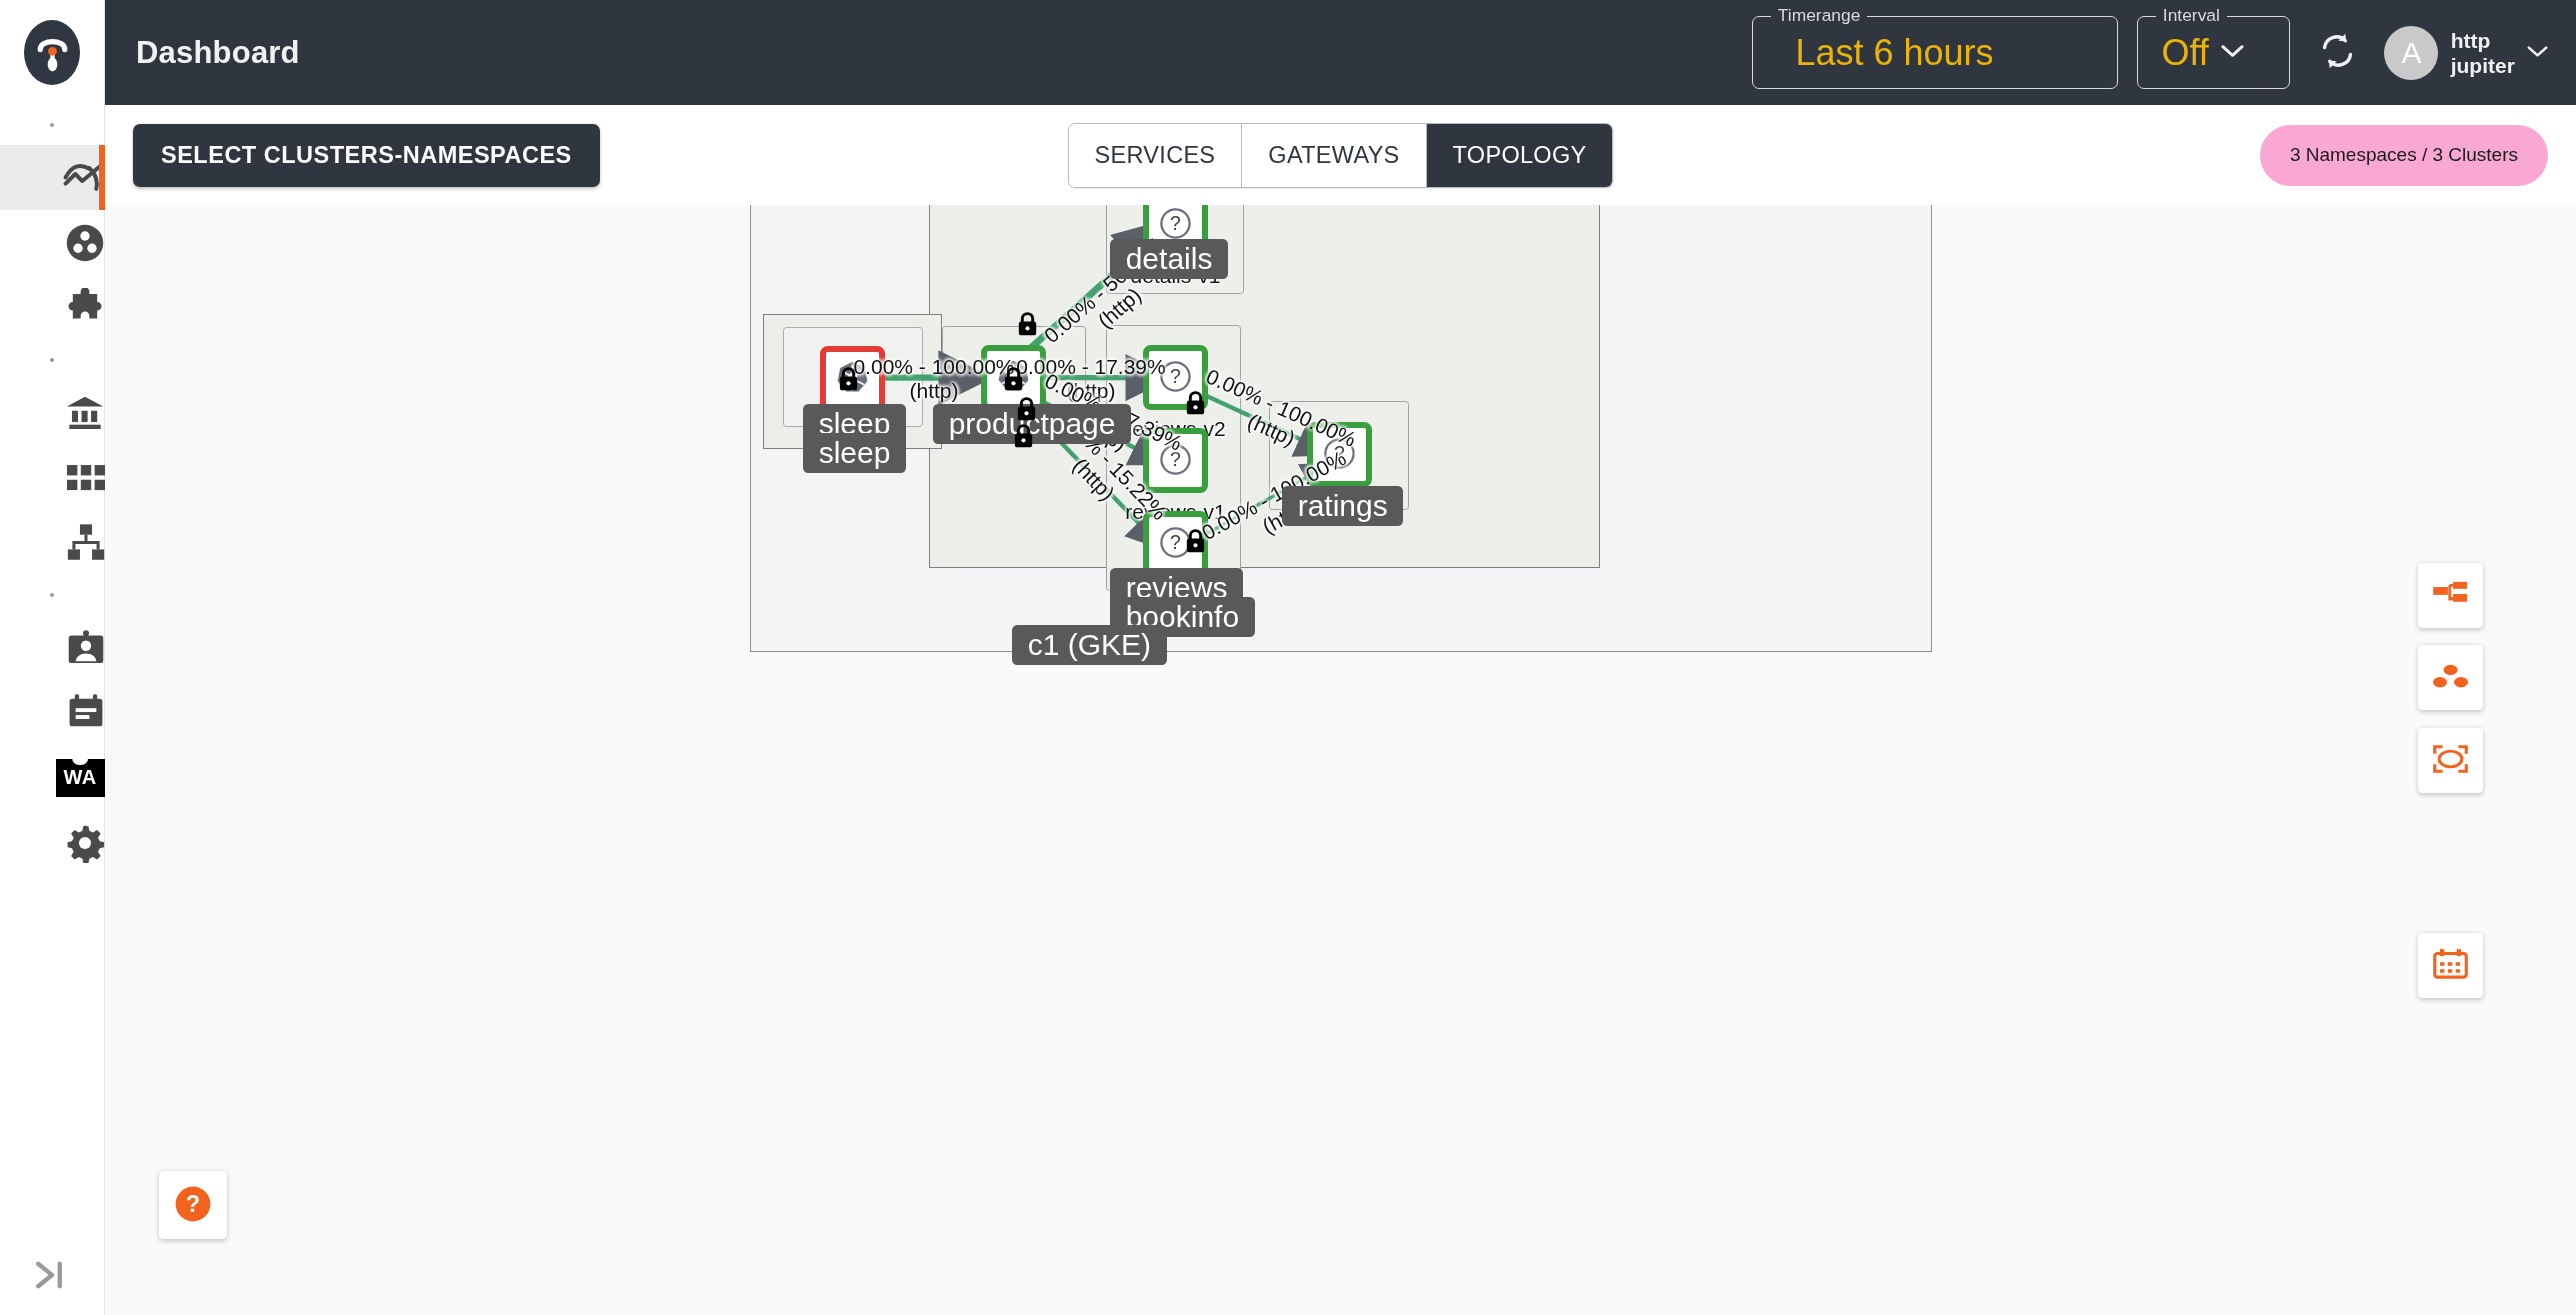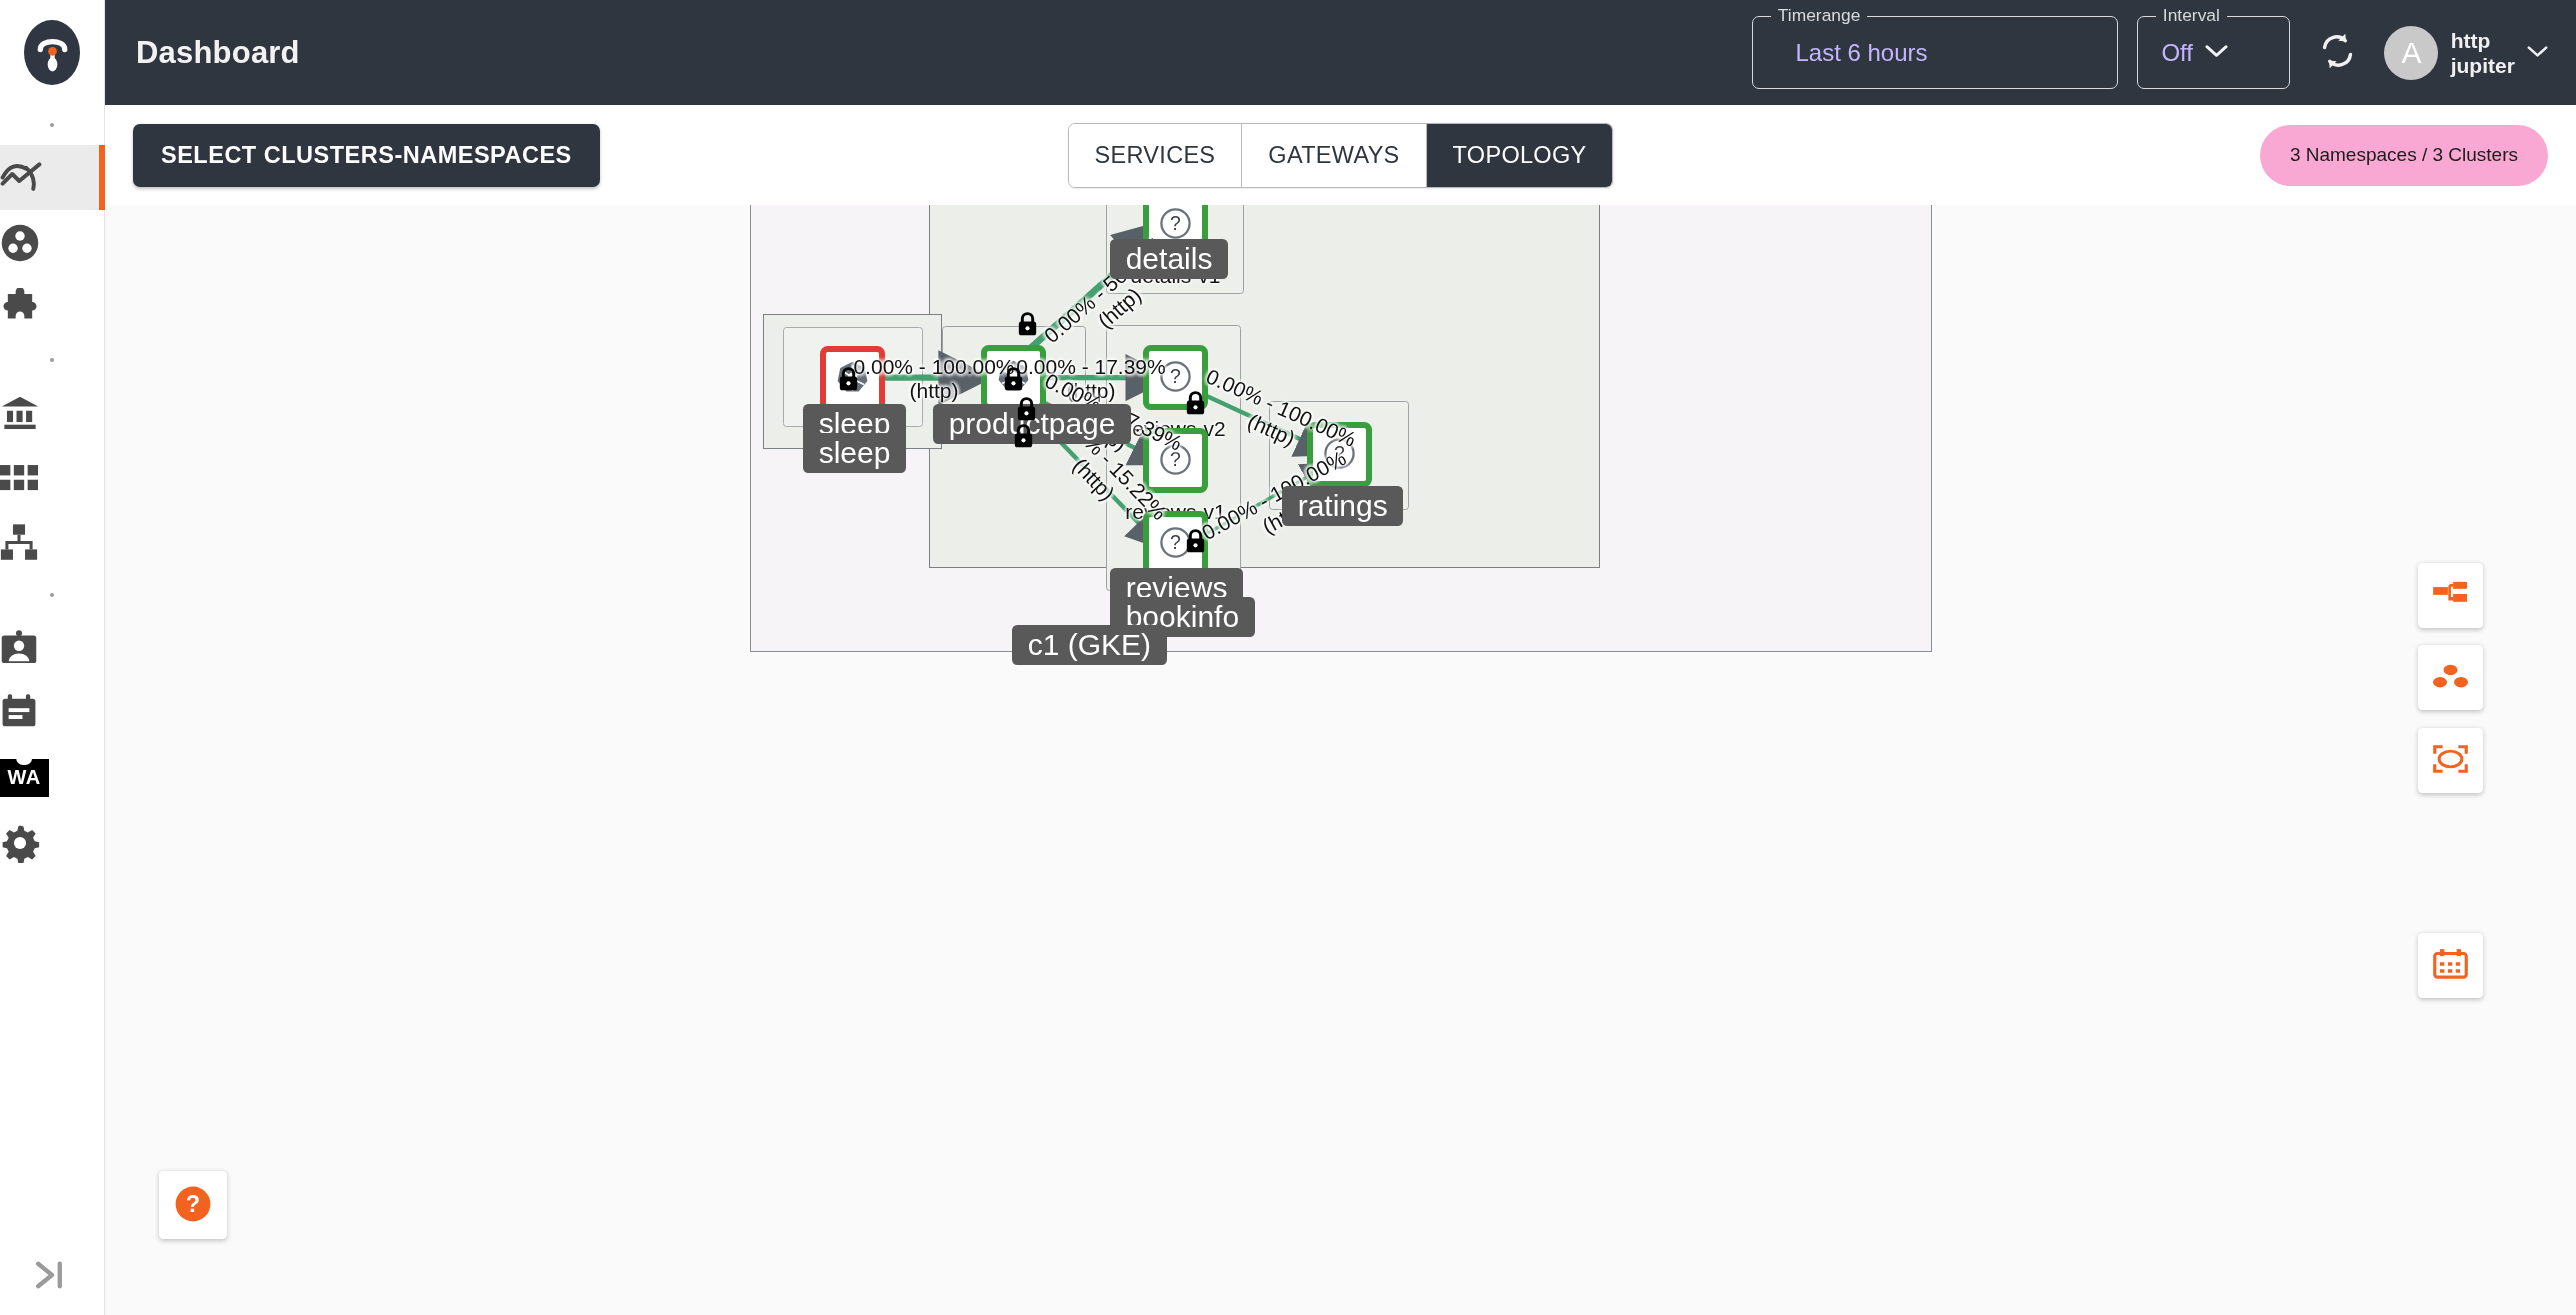--- a/index.html
+++ b/index.html
@@ -26,21 +26,21 @@
   .rail-logo {
     width:105px; height:105px; display:flex; align-items:center; justify-content:center;
   }
   .logo-circle {
     width:56px; height:65px; border-radius:50%;
     background:#303742; display:flex; align-items:center; justify-content:center;
   }
   .rail-sep { width:100%; height:40px; display:flex; align-items:center; justify-content:center; }
   .rail-sep i { width:4.4px; height:4.4px; border-radius:50%; background:#9a9a9a; display:block; }
   .rail-item {
-    width:105px; height:65px; display:flex; align-items:center; justify-content:flex-start;
+    width:105px; height:65px; display:flex; align-items:center; justify-content:flex-end;
     position:relative; cursor:pointer;
   }
   .rail-item.active { background:#ebebeb; }
   .rail-item.active::after{
     content:""; position:absolute; right:0; top:0; bottom:0; width:5.2px; background:#f4621f;
   }
   .rail-item svg { display:block; }
   .rail-badge {
     width:49px; height:38px; background:#000; color:#fff;
     display:flex; align-items:center; justify-content:center;
@@ -66,21 +66,21 @@
   .top-right { margin-left:auto; display:flex; align-items:center; padding-right:28px; gap:19px; }
 
   .fieldset {
     position:relative; border:1.3px solid #d7d9dc; border-radius:7px;
     padding:0 23px; height:73px; display:flex; align-items:center;
   }
   .fieldset > .legend {
     position:absolute; top:-11.3px; left:17.4px; background:#2f3640;
     padding:0 7px; color:#d8dadd; font-size:17.4px; line-height:19px;
   }
-  .fieldset .val { color:#c4b5fd; font-size:24px; white-space:nowrap; }
+  .fieldset .val { color:#eab308; font-size:36px; white-space:nowrap; }
   .fieldset.tr { min-width:366px;padding-left:42px; }
   .fieldset.iv { min-width:153px; }
   .chev { display:inline-block; margin-left:12.2px; }
   .refresh-btn { width:56px;height:56px;display:flex;align-items:center;justify-content:center;cursor:pointer;}
   .user-area { display:flex; align-items:center; gap:12.2px; cursor:pointer; }
   .avatar {
     width:54px;height:54px;border-radius:50%;background:#c9c9c9;color:#ffffff;
     display:flex;align-items:center;justify-content:center;font-size:30px;
   }
   .user-names { display:flex; flex-direction:column; color:#f0f0f0; font-size:21px; line-height:25px; font-weight:bold;}

